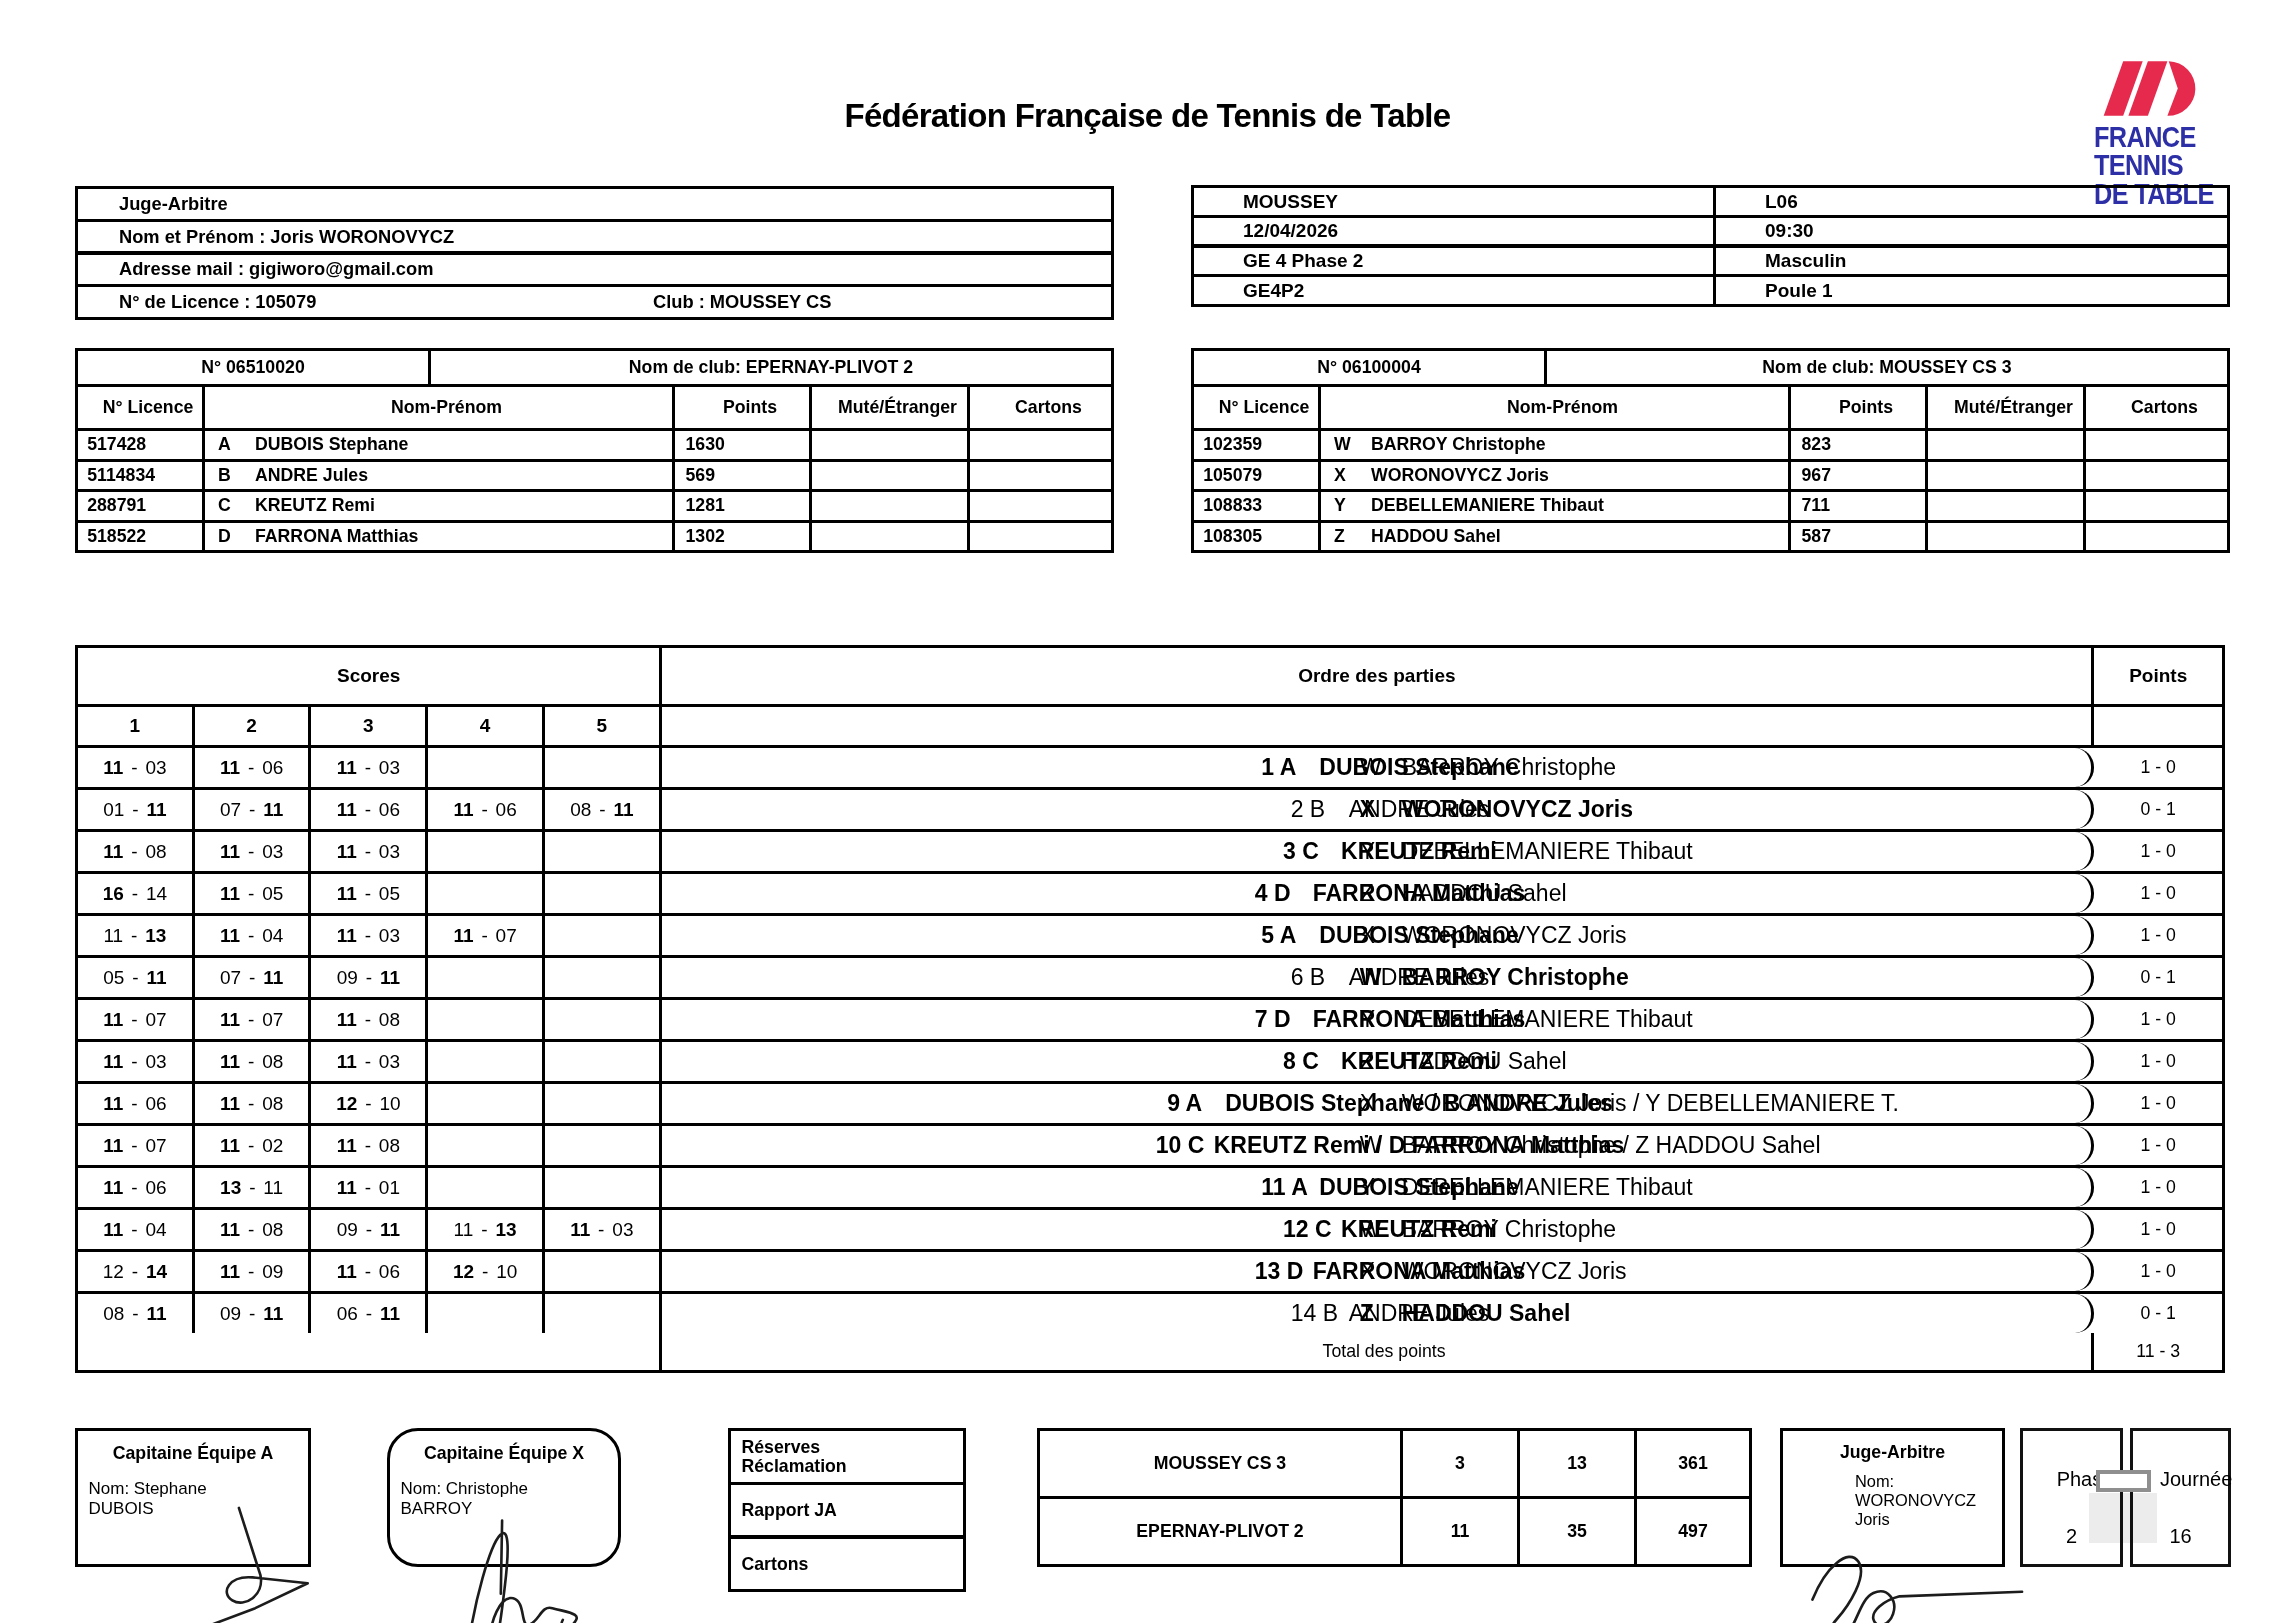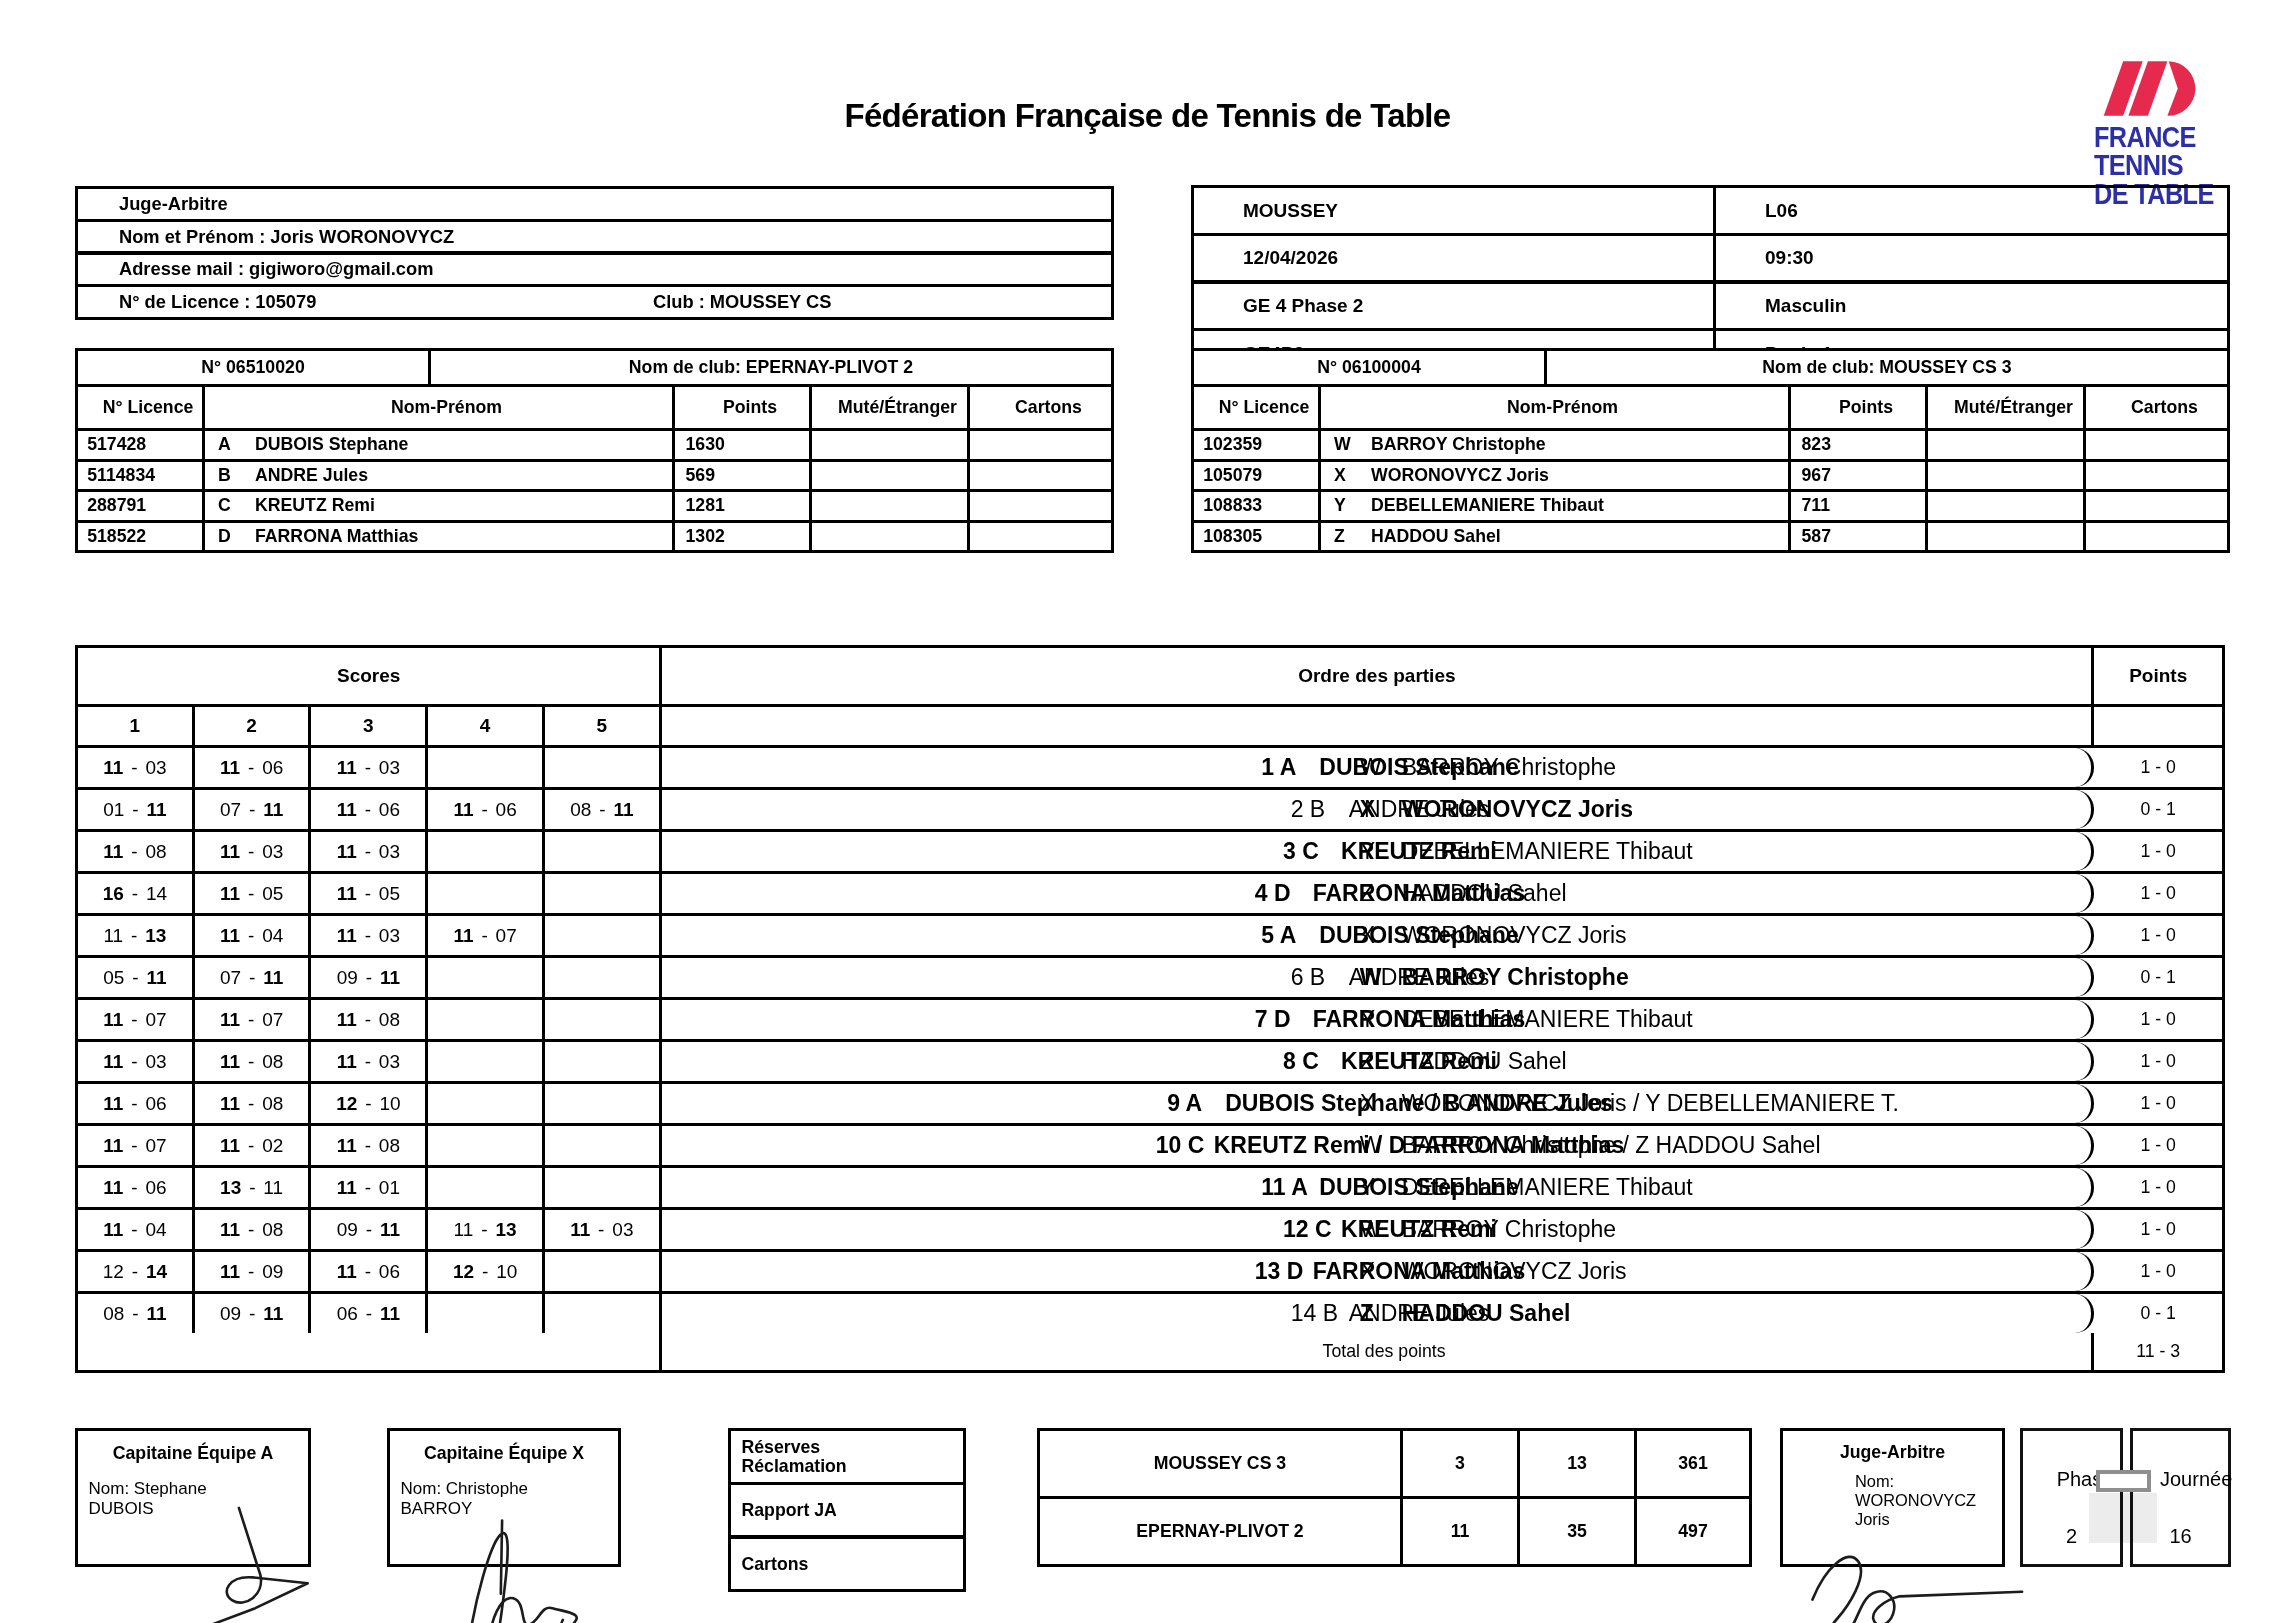--- a/index.html
+++ b/index.html
@@ -13,21 +13,21 @@
   .logo{left:2094px;top:56px;width:137px;}
   .logo svg{display:block;margin-left:3.9px;}
   .logo-text{font-weight:bold;font-size:29.4px;line-height:26px;transform:scaleX(0.86);transform-origin:left top;letter-spacing:-0.7px;white-space:nowrap;margin-top:2.6px;}
   
   .info-box{left:75px;top:186px;width:1039px;}
   .info-box .row{border:3.3px solid #000;height:36px;margin-top:-3.3px;display:flex;align-items:center;
     font-weight:bold;font-size:18.3px;padding-left:41px;box-sizing:border-box;position:relative;}
   .info-box .row:first-child{margin-top:0;}
   .club-span{position:absolute;left:575px;}
   .minfo{left:1191px;top:185px;width:1039px;}
-  .minfo .row{border:3.3px solid #000;height:51px;margin-top:-3.3px;display:flex;box-sizing:border-box;}
+  .minfo .row{border:3.3px solid #000;height:33px;margin-top:-3.3px;display:flex;box-sizing:border-box;}
   .minfo .row:first-child{margin-top:0;}
   .minfo .cl{width:522px;border-right:3.3px solid #000;display:flex;align-items:center;padding-left:49px;font-weight:bold;font-size:19px;box-sizing:border-box;}
   .minfo .cr{flex:1;display:flex;align-items:center;padding-left:49px;font-weight:bold;font-size:19px;}
   
   .ttable{width:1039px;border:3.3px solid #000;box-sizing:border-box;background:#fff;}
   .ttable .tr{display:flex;border-bottom:3.3px solid #000;}
   .ttable .t-body .tr:last-child{border-bottom:none;}
   .ttable .cell{display:flex;align-items:center;font-weight:bold;font-size:17.7px;box-sizing:border-box;
     border-right:3.3px solid #000;overflow:hidden;white-space:nowrap;}
   .ttable .tr .cell:last-child{border-right:none;}
@@ -673,21 +673,21 @@
   <div class="ttl">Capitaine Équipe A</div>
   <div class="nom">
     <div>Nom: Stephane</div>
     <div>DUBOIS</div>
   </div>
 </div>
 <svg class="abs sig" style="left:98px;top:1498px;" width="249" height="164" viewBox="0 0 380 250">
   <path d="M215,15 L248,118 C254,148 224,168 205,156 C186,144 200,118 236,121 L320,130 L240,168 L60,236 L14,250"></path>
 </svg>
 
-<div class="abs capbox" style="left:387px;width:234px;">
+<div class="abs capbox" style="left:387px;width:234px;border-radius:31px;">
   <div class="ttl">Capitaine Équipe X</div>
   <div class="nom">
     <div>Nom: Christophe</div>
     <div>BARROY</div>
   </div>
 </div>
 <svg class="abs sig" style="left:412px;top:1515px;" width="222" height="151" viewBox="0 0 340 230">
   <path d="M138,8 L136,120 M85,210 C95,130 120,45 135,30 C150,15 148,60 142,110 C136,160 130,212 122,188 C118,166 135,122 155,127 C175,132 165,172 180,167 C195,162 198,137 215,142 C240,149 262,150 248,165 C238,176 224,172 231,160 M122,188 C118,208 112,220 106,216"></path>
 </svg>
 

